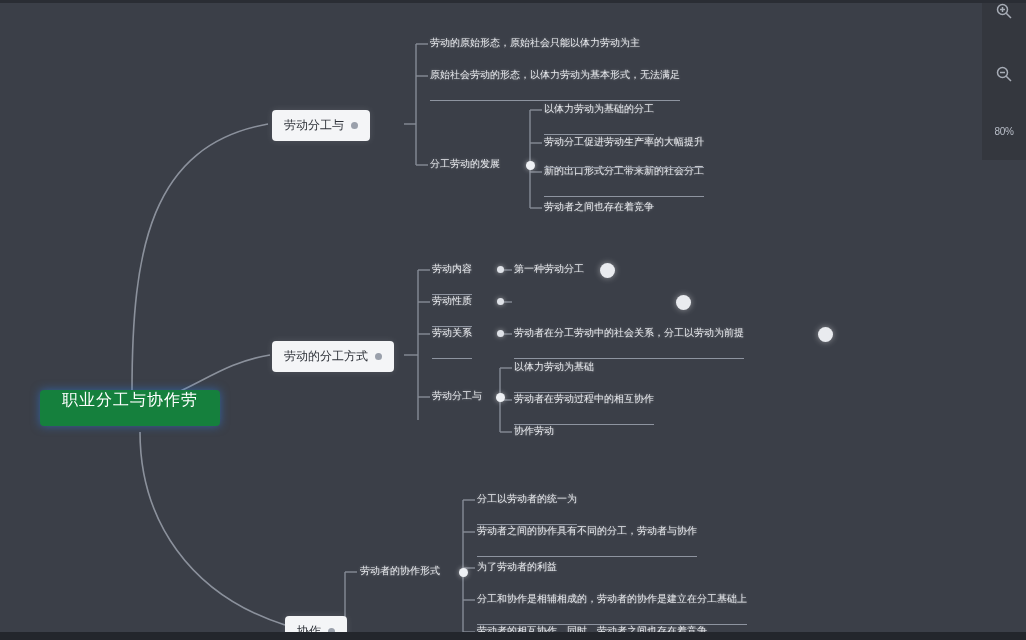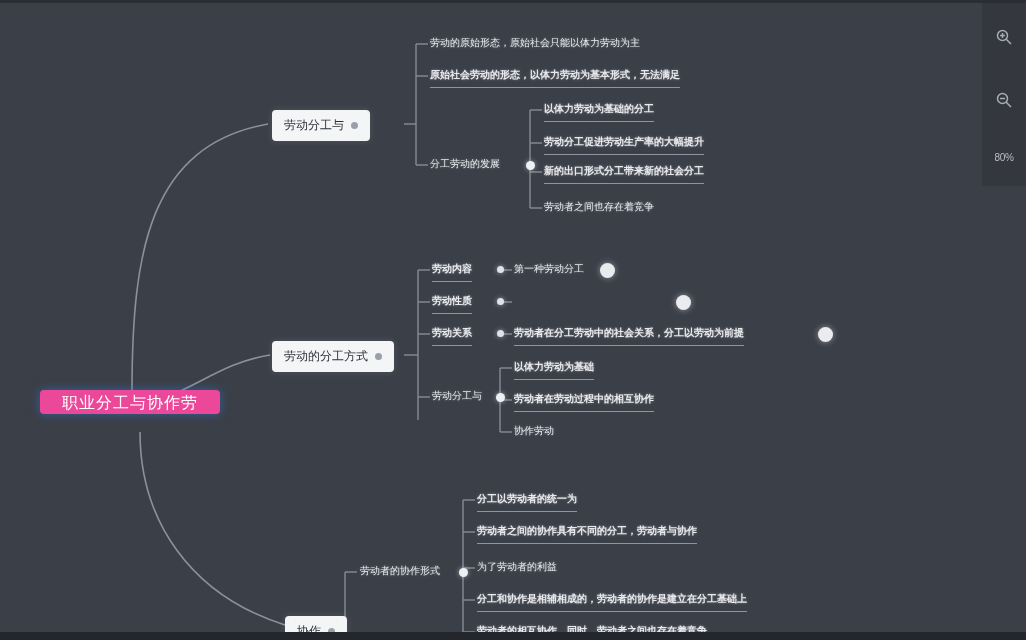--- a/index.html
+++ b/index.html
@@ -19,25 +19,25 @@
   .frame-top{position:absolute;left:0;top:0;width:1026px;height:3px;background:#2a2d34;z-index:60;}
   .frame-bottom{position:absolute;left:0;bottom:0;width:1026px;height:8px;background:#23262c;z-index:60;}
 
   svg#links{position:absolute;left:0;top:0;width:1026px;height:640px;z-index:1;pointer-events:none;}
 
   
   .node{position:absolute;z-index:5;white-space:nowrap;}
 
   .root{
     left:40px;top:390px;
-    width:180px;height:24px;
-    background:#ec4899;
+    width:180px;height:36px;
+    background:#15803d;
     border-radius:4px;
     box-shadow:0 0 10px rgba(47,127,228,.55);
-    display:flex;align-items:flex-end;justify-content:center;
+    display:flex;align-items:flex-start;justify-content:center;
     color:#ffffff;font-size:16px;letter-spacing:1px;
     filter:blur(.7px);
   }
 
   .branch{
     background:#f4f5f7;
     border-radius:4px;
     color:#2d3138;
     font-size:12px;
     padding:7px 12px;
@@ -49,21 +49,21 @@
     width:7px;height:7px;border-radius:50%;
     background:#9aa0ab;flex:0 0 auto;
   }
 
   
   .topic{
     color:#e8eaee;font-size:10px;
     filter:blur(.75px);
     text-shadow:0 0 3px rgba(255,255,255,.35);
   }
-  .topic.ul{ border-bottom:1.3px solid #8e94a0; padding-bottom:5px;font-weight:bold; }
+  .topic.ul{ border-bottom:1.3px solid #8e94a0; padding-bottom:18px; }
 
   
   .bullet{
     position:absolute;z-index:6;
     width:9px;height:9px;border-radius:50%;
     background:#eef0f4;
     box-shadow:0 0 5px rgba(255,255,255,.5);
   }
   .bullet.sm{width:7px;height:7px;background:#dfe2e8;}
 
@@ -74,21 +74,21 @@
     background:#e9ebef;
     box-shadow:0 0 6px rgba(255,255,255,.45);
     filter:blur(.5px);
   }
 
   
   #toolbar{
     position:absolute;right:0;top:0;width:44px;height:160px;
     background:#34373e;z-index:40;
     display:flex;flex-direction:column;align-items:center;
-    padding-top:26px;gap:41px;
+    gap:41px;
     filter:blur(.4px);
   }
   #toolbar .tb{
     width:22px;height:22px;display:flex;align-items:center;justify-content:center;
     color:#a7acb6;
   }
   #toolbar .tb svg{display:block;}
   #toolbar .zoomlevel{
     color:#b9bec8;font-size:10px;letter-spacing:-.3px;
   }

